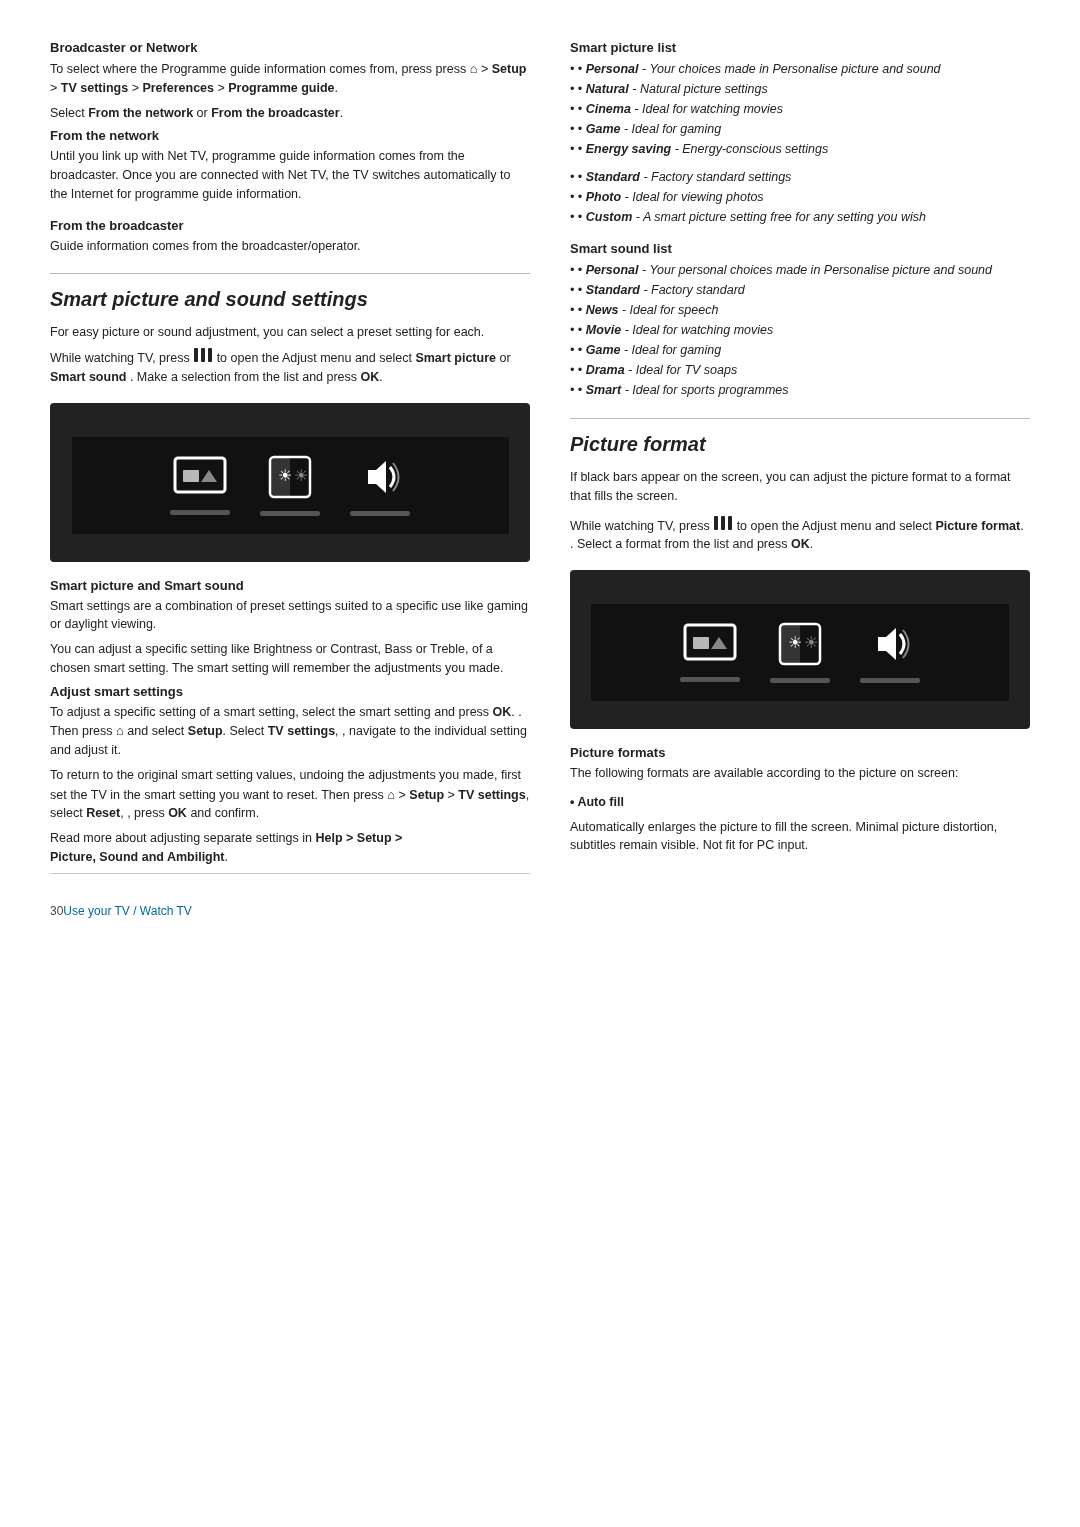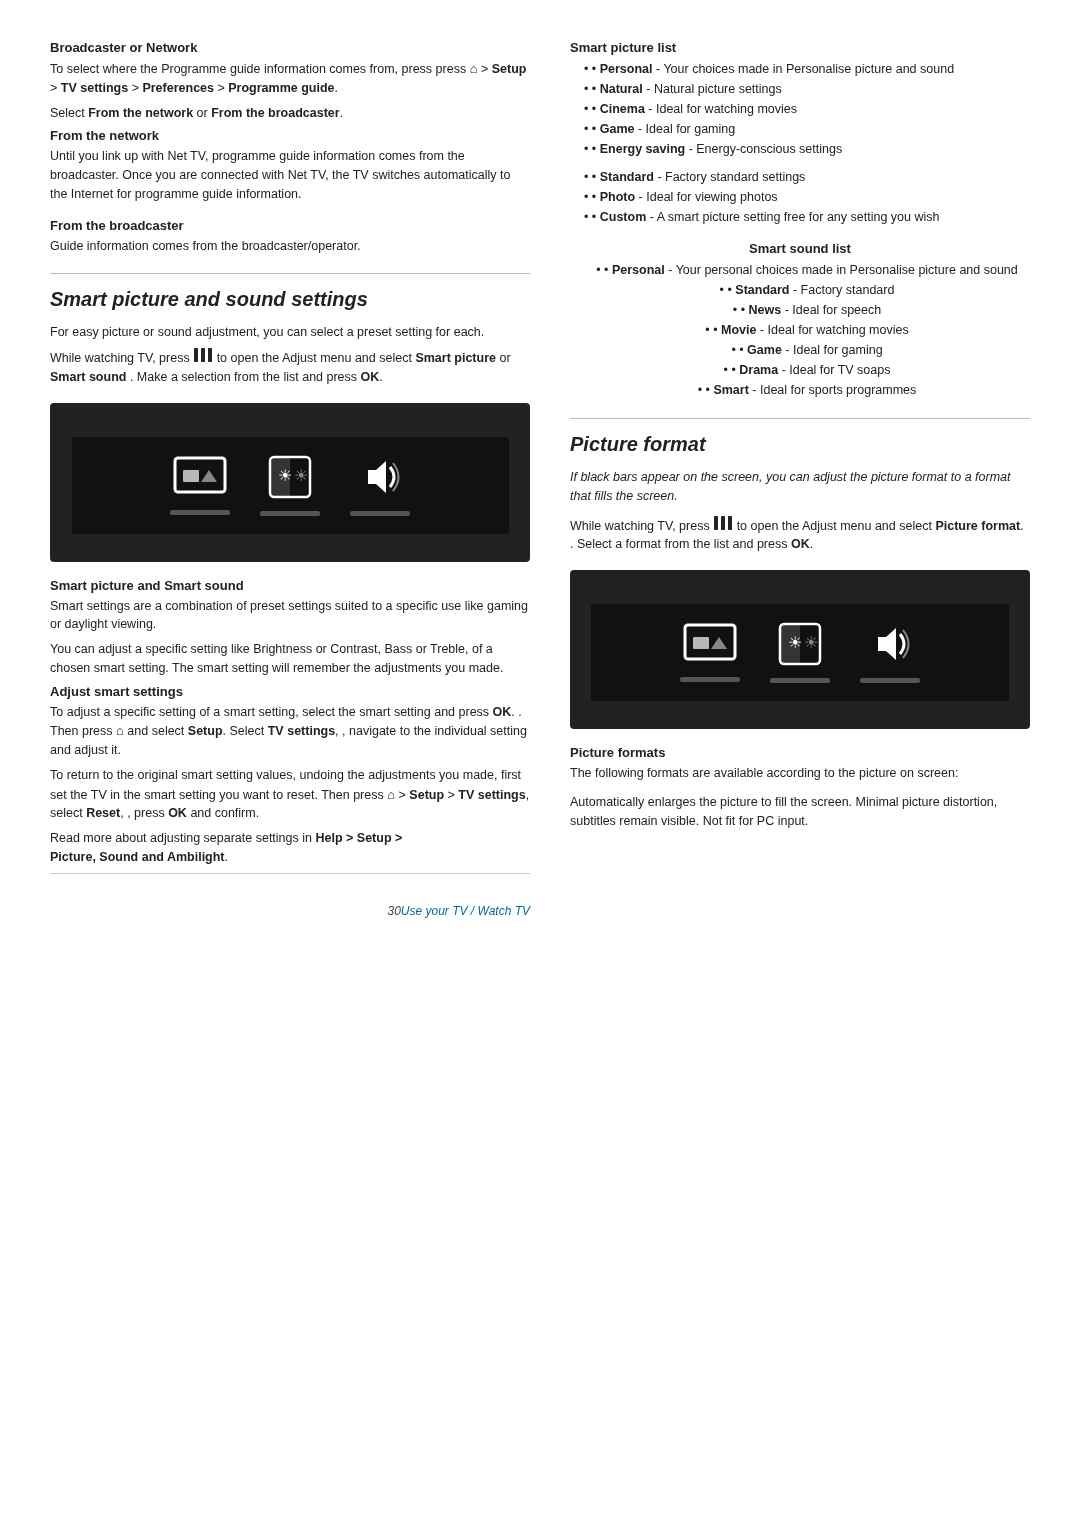--- a/index.html
+++ b/index.html
@@ -32,38 +32,39 @@
       margin-top: 14px;
     }
     .section-heading:first-child {
       margin-top: 0;
     }
     p {
       font-size: 12.5px;
       line-height: 1.5;
       margin-bottom: 6px;
     }
-    .italic { font-style: italic; }
+    .italic { }
     hr {
       border: none;
       border-top: 1px solid #bbb;
       margin: 18px 0 14px 0;
     }
     .big-section-title {
       font-size: 20px;
       font-weight: bold;
       margin-bottom: 12px;
       margin-top: 4px;
       font-style: italic;
     }
     .bullet-item {
       font-size: 12.5px;
       line-height: 1.6;
       padding-left: 0;
-      margin-left: 14px;
+      margin-left: 0;
+      font-style: italic;
     }
     .bullet-item::before {
       content: '• ';
     }
     .tv-image {
       width: 100%;
       background: #222;
       border-radius: 4px;
       margin: 16px 0 16px 0;
       padding: 18px 10px 12px 10px;
@@ -82,28 +83,27 @@
     }
     .tv-bar {
       width: 60px;
       height: 5px;
       background: #555;
       border-radius: 2px;
       margin-top: 4px;
     }
     .footer-row {
       display: flex;
-      justify-content: flex-end;
+      justify-content: flex-start;
       align-items: flex-end;
       margin-top: auto;
       padding-top: 30px;
       border-top: 1px solid #ccc;
       font-size: 12px;
       color: #444;
-      font-style: italic;
     }
     .page-number {
       font-size: 12px;
       color: #444;
     }
     .page-label {
       font-size: 12px;
       color: #0369a1;
     }
     .adjust-icon {
@@ -268,21 +268,21 @@
           <div class="bullet-item">• <strong>Game</strong> - Ideal for gaming</div>
           <div class="bullet-item">• <strong>Energy saving</strong> - Energy-conscious settings</div>
         </div>
       <div style="margin-top:8px;" id="smart-pic-list2">
           <div class="bullet-item">• <strong>Standard</strong> - Factory standard settings</div>
           <div class="bullet-item">• <strong>Photo</strong> - Ideal for viewing photos</div>
           <div class="bullet-item">• <strong>Custom</strong> - A smart picture setting free for any setting you wish</div>
         </div>
     </div>
 
-    <div style="margin-top:14px;text-align:center;">
+    <div style="margin-top:14px;">
       <div class="section-heading">Smart sound list</div>
       <div id="smart-sound-list">
           <div class="bullet-item">• <strong>Personal</strong> - Your personal choices made in Personalise picture and sound</div>
           <div class="bullet-item">• <strong>Standard</strong> - Factory standard</div>
           <div class="bullet-item">• <strong>News</strong> - Ideal for speech</div>
           <div class="bullet-item">• <strong>Movie</strong> - Ideal for watching movies</div>
           <div class="bullet-item">• <strong>Game</strong> - Ideal for gaming</div>
           <div class="bullet-item">• <strong>Drama</strong> - Ideal for TV soaps</div>
           <div class="bullet-item">• <strong>Smart</strong> - Ideal for sports programmes</div>
         </div>
@@ -336,17 +336,18 @@
         </div>
       </div>
     </div>
 
     <div style="margin-top:10px;">
       <div class="section-heading">Picture formats</div>
       <p>The following formats are available according to the picture on screen:</p>
     </div>
 
     <div style="margin-top:10px;">
+      <p><strong>• Auto fill</strong></p>
       <p>Automatically enlarges the picture to fill the screen. Minimal picture distortion, subtitles remain visible. Not fit for PC input.</p>
     </div>
 
   </div>
 </div>
 
 </body></html>

